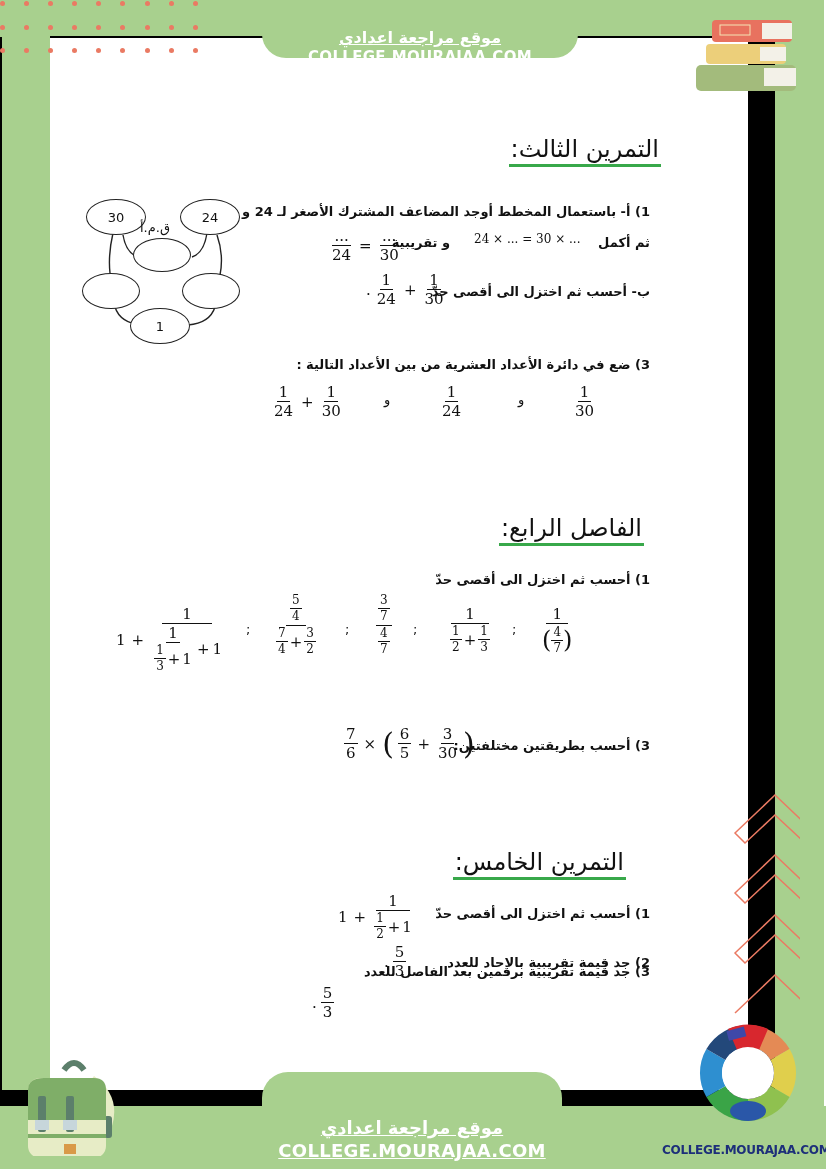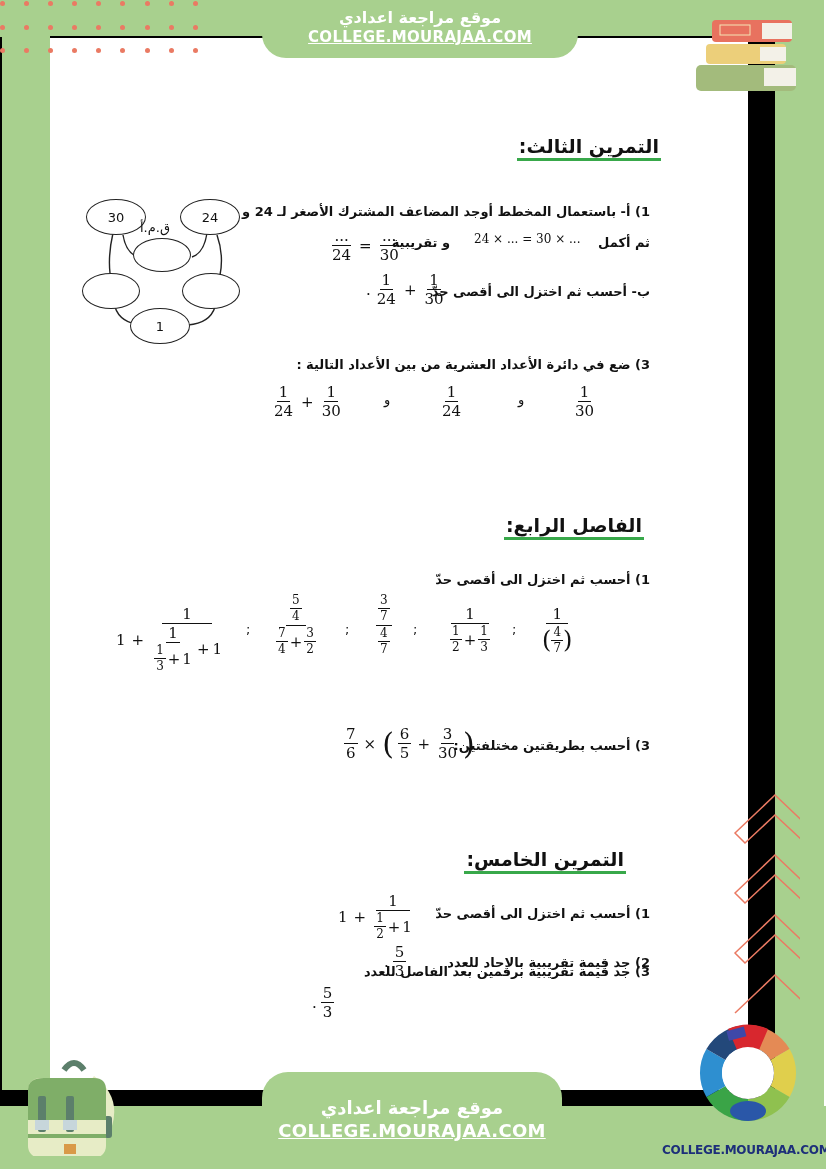--- a/index.html
+++ b/index.html
@@ -10,26 +10,26 @@
   #left-black { left:0; top:37px; width:2px; height:1053px; background:#000; }
   #top-black { left:50px; top:36px; width:700px; height:2px; background:#000; }
   #right-black { left:748px; top:37px; width:27px; height:1053px; background:#000; }
   #bottom-black { left:0; top:1090px; width:760px; height:16px; background:#000; }
   #bottom-green { left:0; top:1106px; width:826px; height:63px; background:#a8d08e; }
   #right-green { left:775px; top:0; width:51px; height:1169px; background:#a8d08e; }
   #right-edge { left:824px; top:0; width:2px; height:1169px; background:#fff; }
   .dot { position:absolute; width:5px; height:5px; border-radius:50%; background:#ea7a63; }
   
   .banner { position:absolute; background:#a8d08e; border-radius:22px; text-align:center; color:#fff; font-family:"DejaVu Sans", sans-serif; }
-  .banner .ar { font-size:16px; font-weight:bold; line-height:20px; direction:rtl; }
+  .banner .ar { font-size:16px; font-weight:bold; text-decoration:underline; line-height:20px; direction:rtl;margin-top:20px; }
   .banner .en { font-size:15px; font-weight:bold; text-decoration:underline; line-height:19px; letter-spacing:0.3px; }
   #top-banner { left:262px; top:0px; width:316px; height:58px; border-radius:0 0 24px 24px; padding-top:8px; box-sizing:border-box; }
   #bottom-banner { left:262px; top:1072px; width:300px; height:97px; border-radius:26px 26px 0 0; padding-top:24px; box-sizing:border-box; }
   
-  .heading { position:absolute; direction:rtl; font-family:"DejaVu Sans", sans-serif; font-weight:bold; font-size:19px; }
+  .heading { position:absolute; direction:rtl; font-family:"DejaVu Sans", sans-serif; font-weight:normal; font-size:24px; }
   .heading span { border-bottom:3px solid #38a84a; padding:0 2px 1px 2px; }
   .line { position:absolute; direction:rtl; font-family:"DejaVu Sans", sans-serif; font-size:13px; white-space:nowrap; }
   .bold { font-weight:bold; }
   
   .frac { display:inline-flex; flex-direction:column; align-items:center; vertical-align:middle; font-family:"DejaVu Serif", serif; font-size:15px; line-height:16px; }
   .frac > .num { padding:0 2px 1px 2px; border-bottom:1.3px solid #111; }
   .frac > .den { padding:1px 2px 0 2px; }
   .small { font-size:12px; line-height:13px; }
   .math { position:absolute; font-family:"DejaVu Serif", serif; font-size:15px; white-space:nowrap; direction:ltr; display:flex; align-items:center; gap:4px; }
   .op { font-size:15px; padding:0 2px; }

